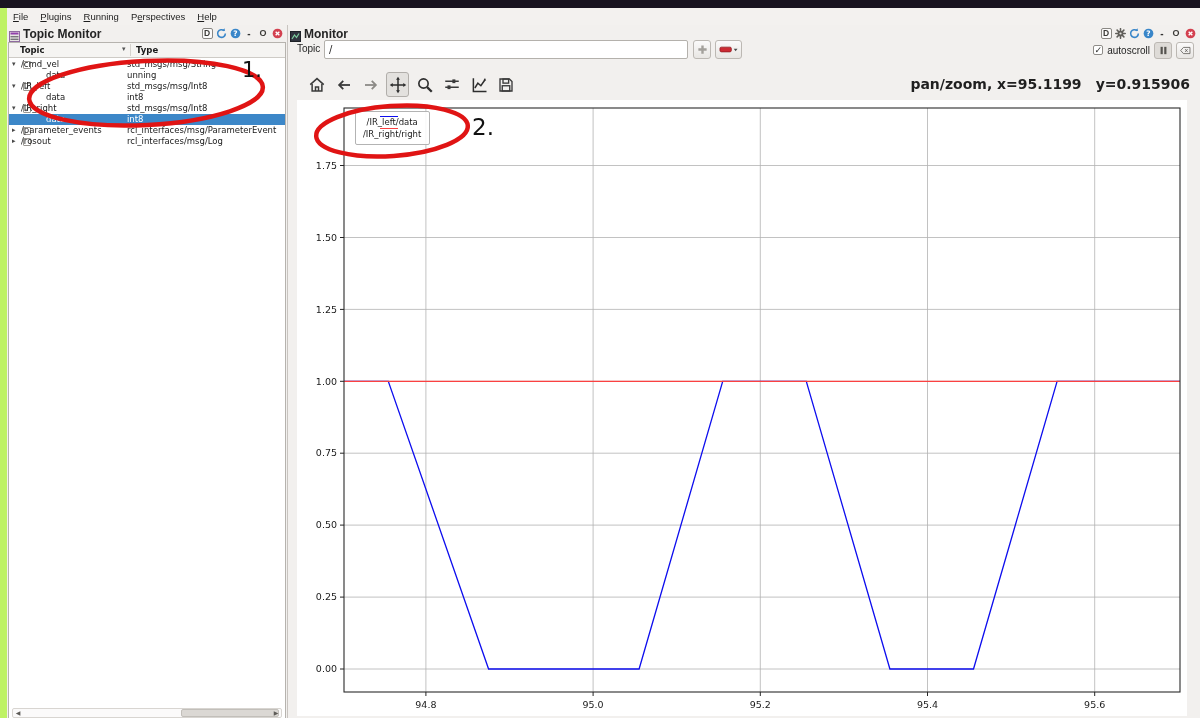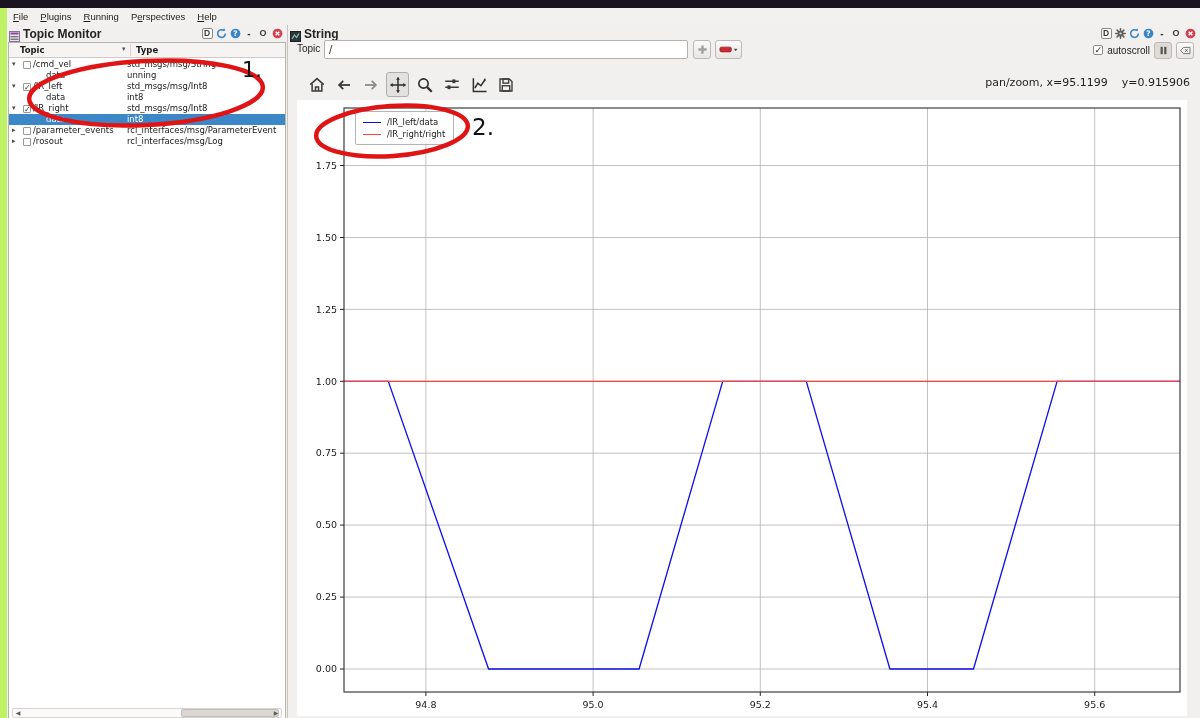--- a/index.html
+++ b/index.html
@@ -39,21 +39,21 @@
   .tree-header .col-topic { position:absolute; left:11px; top:2px; }
   .tree-header .sort-arrow { position:absolute; left:113px; top:2px; font-size:7px; color:#555; }
   .tree-header .col-sep { position:absolute; left:121px; top:1px; bottom:1px; width:1px; background:#d5d2cd; }
   .tree-header .col-type { position:absolute; left:127px; top:2px; }
   .tree-rows { position:absolute; left:0; top:16px; right:0; }
   .trow { position:relative; height:11px; line-height:11px; white-space:nowrap; }
   .trow.selected { background:#3c87c8; color:#ffffff; }
   .expander { position:absolute; left:3px; top:0; width:9px; font-size:7px; color:#4a4a4a; }
   .cbox { position:absolute; left:14px; top:1.5px; width:8px; height:8px; background:#fff;
           border:1px solid #9b9893; border-radius:1px; font-size:8px; line-height:7px; text-align:center; color:#2e2e2e; }
-  .t-label { position:absolute; left:24px; }
+  .t-label { position:absolute; left:12px; }
   .trow.child .t-label { left:37px; }
   .t-type { position:absolute; left:118px; }
 
   
   .hscroll { position:absolute; left:3px; right:3px; bottom:3px; height:10px; background:#fbfafa;
              border:1px solid #d8d5d1; border-radius:2px; }
   .hs-arrow { position:absolute; top:0; width:10px; height:8px; font-size:6px; color:#5e5c58;
               text-align:center; line-height:8px; }
   .hs-left { left:0; } .hs-right { right:0; }
   .hs-thumb { position:absolute; left:168px; width:98px; top:0; height:8px; background:#dbd8d4;
@@ -77,33 +77,33 @@
   .mini-btn { width:18px; height:17px; border:1px solid #bcb8b3; border-radius:3px;
               background:linear-gradient(#fbfafa,#e8e6e3); display:flex; align-items:center; justify-content:center; }
   .mini-btn.pressed { background:#dedbd7; }
   .mini-btn svg { width:11px; height:11px; }
 
   
   .mpl-toolbar { position:absolute; left:17px; top:46px; height:27px; display:flex; align-items:center; gap:4px; }
   .mpl-btn { width:23px; height:25px; display:flex; align-items:center; justify-content:center; border-radius:3px; }
   .mpl-btn svg { width:18px; height:18px; }
   .mpl-btn.active { background:#e3e1de; border:1px solid #b1aeaa; }
-  .status-text { position:absolute; right:10px; top:51px; font-size:11px; color:#1f1f1f;
-                 font-family:"DejaVu Sans",sans-serif; }
+  .status-text { position:absolute; right:10px; top:51px; font-size:14px; color:#1f1f1f;
+                 font-family:"DejaVu Sans",sans-serif;font-weight:bold; }
   .status-text span { margin-left:14px; }
 
   
   .canvas { position:absolute; left:9px; top:75px; width:890px; height:616px; background:#ffffff; }
   .grid { stroke:#b3b3b3; stroke-width:0.8; }
   .tick { stroke:#262626; stroke-width:1; }
   .ticklabel { font-family:"DejaVu Sans",sans-serif; font-size:9.5px; fill:#1a1a1a; }
   .legend { position:absolute; left:58px; top:11px; background:rgba(255,255,255,.85);
             border:1px solid #b3b3b3; border-radius:2px; padding:4px 8px 4px 7px;
             font-family:"DejaVu Sans",sans-serif; font-size:8.5px; color:#1a1a1a; }
-  .legend-entry { display:flex; align-items:center; height:12px; }
+  .legend-entry { display:flex; align-items:center; height:12px;flex-direction:column; }
   .legend-swatch { width:18px; height:0; border-top-width:1.4px; border-top-style:solid; margin-right:6px; }
 
   
   .anno-layer { position:absolute; left:0; top:0; width:1200px; height:718px; pointer-events:none; }
   .anno-num { position:absolute; font-family:"DejaVu Sans",sans-serif; color:#111; }
   .anno-1 { left:242px; top:50px; font-size:21px; }
   .anno-2 { left:472px; top:106px; font-size:23px; }
 </style>
 </head>
 <body>
@@ -221,21 +221,21 @@
     </section>
 
     <section class="panel panel-right">
       <div class="titlebar">
         <span class="pt-icon">
           <svg viewBox="0 0 11 11">
               <rect x="0.5" y="0.5" width="10" height="10" fill="#30343f" stroke="#1d2026"></rect>
               <polyline points="2,8 4.5,4 6.5,6.5 9,2.5" fill="none" stroke="#7fd0a0" stroke-width="1.2"></polyline>
             </svg>
         </span>
-        <span class="pt-text">String</span>
+        <span class="pt-text">Monitor</span>
         <span class="tb-buttons" id="mp-buttons">
             <span class="tb-btn">
               <span class="ic-d">D</span>
             </span>
             <span class="tb-btn">
               <svg viewBox="0 0 12 12">
                 <g stroke="#5f5d59" stroke-width="1.7" stroke-linecap="round">
                   <line x1="6" y1="6" x2="11.2" y2="6"></line>
                   <line x1="6" y1="6" x2="9.7" y2="9.7"></line>
                   <line x1="6" y1="6" x2="6" y2="11.2"></line>

